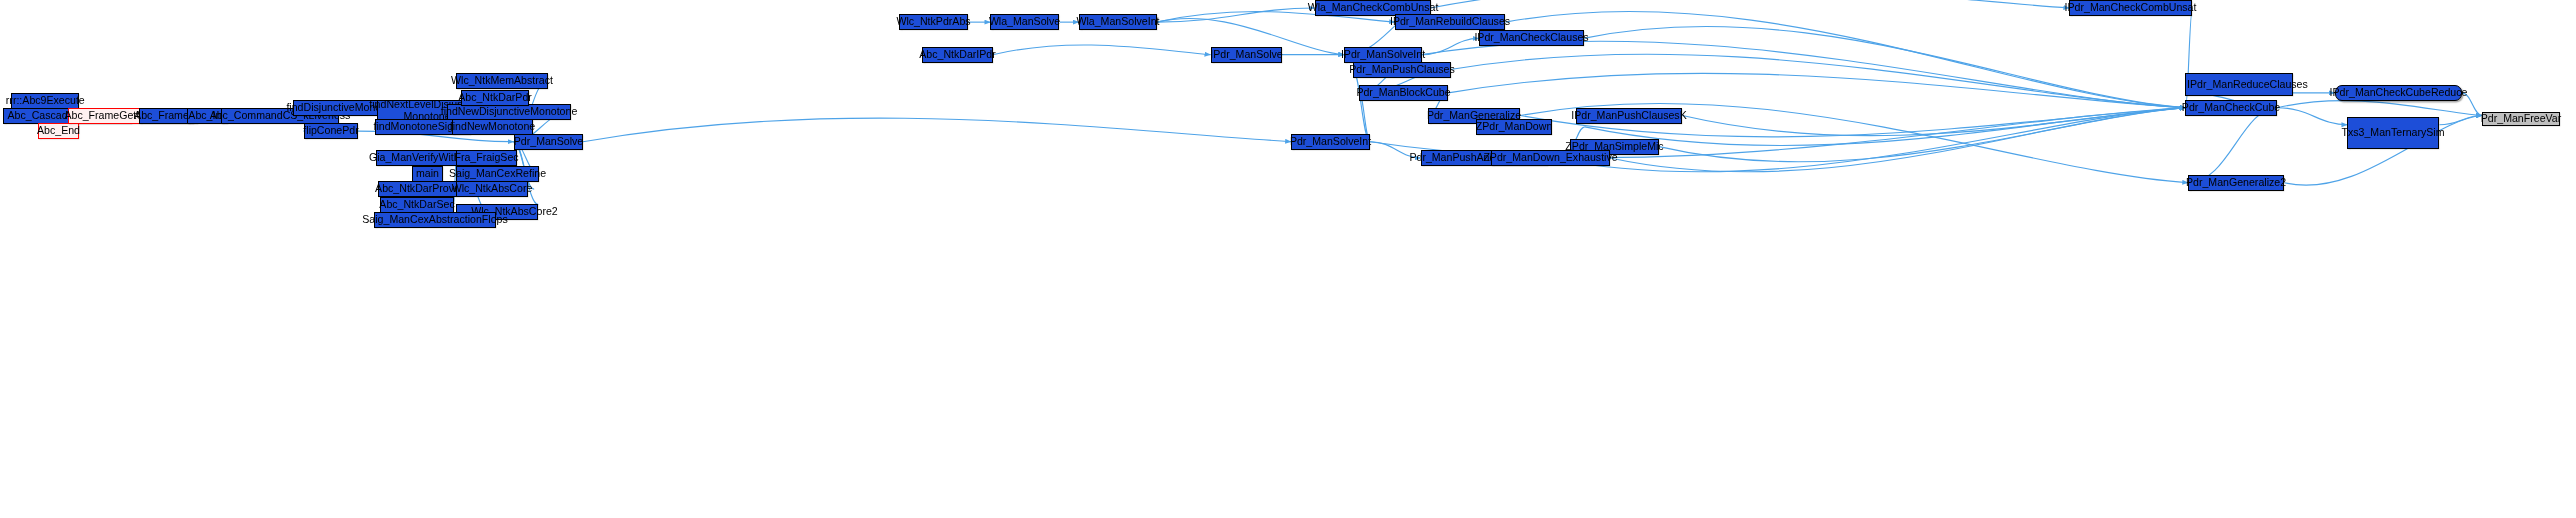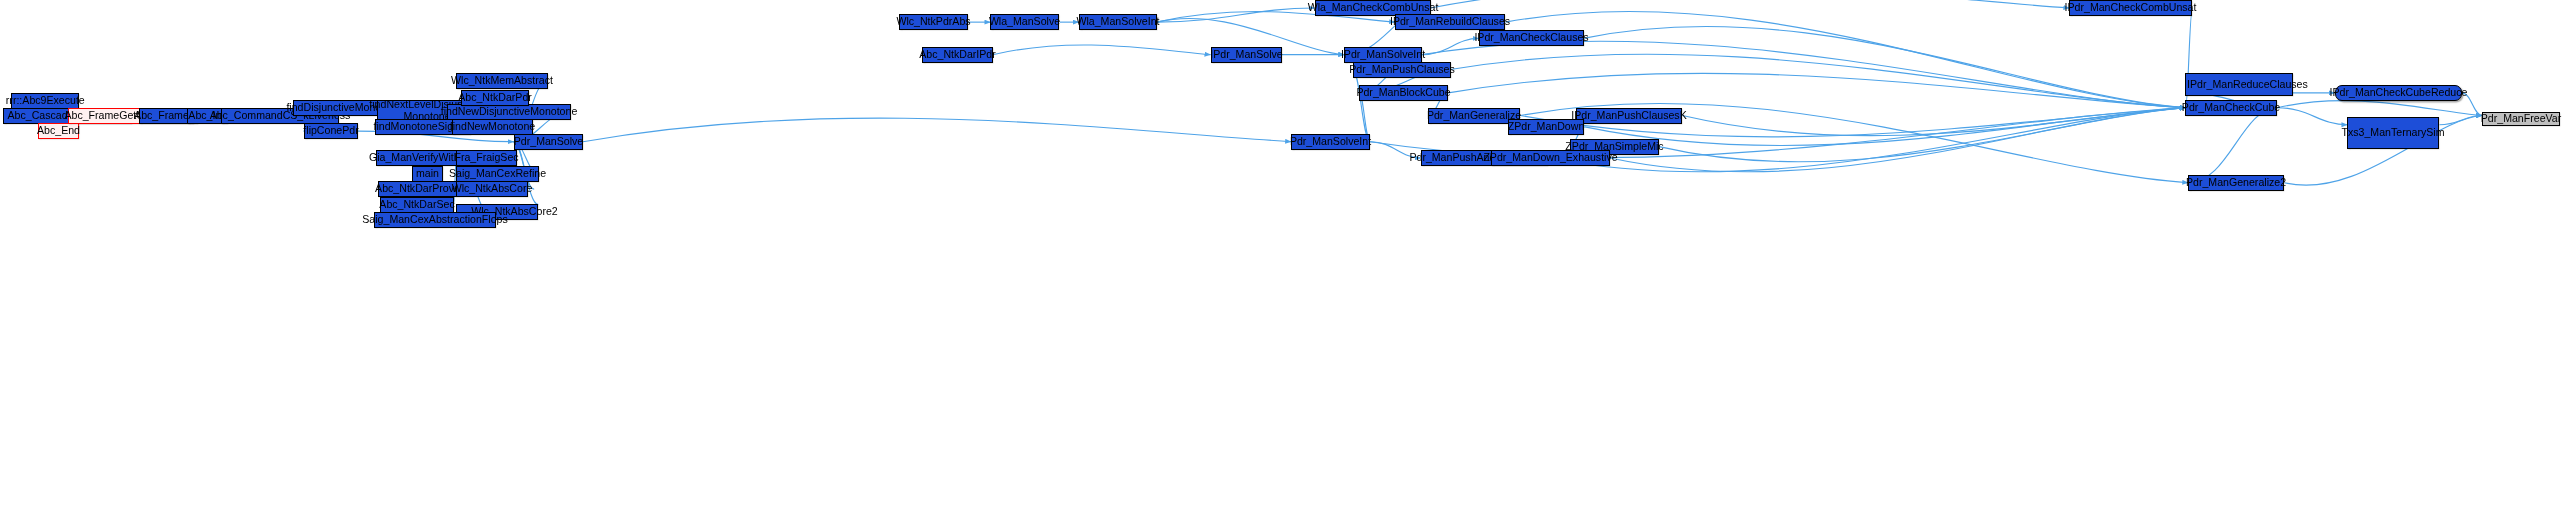--- a/index.html
+++ b/index.html
@@ -145,21 +145,21 @@
       <div class="node" style="left: 1479px; top: 30px; width: 105px; height: 15.6px;">IPdr_ManCheckClauses</div>
       <div class="node" style="left: 922px; top: 47px; width: 71px; height: 15.6px;">Abc_NtkDarIPdr</div>
       <div class="node" style="left: 1211px; top: 47px; width: 71px; height: 15.6px;">IPdr_ManSolve</div>
       <div class="node" style="left: 1344px; top: 47px; width: 78px; height: 15.6px;">IPdr_ManSolveInt</div>
       <div class="node" style="left: 2069px; top: 0px; width: 123px; height: 15.6px;">IPdr_ManCheckCombUnsat</div>
       <div class="node" style="left: 1353px; top: 62px; width: 98px; height: 15.6px;">Pdr_ManPushClauses</div>
       <div class="node" style="left: 1359px; top: 85px; width: 89px; height: 15.6px;">Pdr_ManBlockCube</div>
       <div class="node" style="left: 1291px; top: 134px; width: 79px; height: 15.6px;">Pdr_ManSolveInt</div>
       <div class="node" style="left: 1428px; top: 108px; width: 92px; height: 15.6px;">Pdr_ManGeneralize</div>
       <div class="node" style="left: 1576px; top: 108px; width: 106px; height: 15.6px;">IPdr_ManPushClausesK</div>
-      <div class="node" style="left: 1508px; top: 119px; width: 76px; height: 15.6px;">ZPdr_ManDown</div>
+      <div class="node" style="left: 1476px; top: 119px; width: 76px; height: 15.6px;">ZPdr_ManDown</div>
       <div class="node" style="left: 1570px; top: 139px; width: 89px; height: 15.6px;">ZPdr_ManSimpleMic</div>
       <div class="node" style="left: 1421px; top: 150px; width: 127px; height: 15.6px;">Pdr_ManPushAndBlockClauses</div>
       <div class="node" style="left: 1491px; top: 150px; width: 119px; height: 15.6px;">ZPdr_ManDown_Exhaustive</div>
       <div class="node" style="left: 2185px; top: 100px; width: 92px; height: 15.6px;">Pdr_ManCheckCube</div>
       <div class="node" style="left: 2185px; top: 73px; width: 108px; height: 23px; padding-left: 19px;">IPdr_ManReduceClauses</div>
       <div class="node" style="left: 2335px; top: 85px; width: 127px; height: 15.6px; border-radius: 7px;">IPdr_ManCheckCubeReduce</div>
       <div class="node" style="left: 2347px; top: 117px; width: 92px; height: 32px;">Txs3_ManTernarySim</div>
       <div class="node" style="left: 2188px; top: 175px; width: 96px; height: 15.6px; text-align: right;">Pdr_ManGeneralize2</div>
       <div class="node highlight" style="left: 2482px; top: 112px; width: 78px; height: 14px;">Pdr_ManFreeVar</div>
     </div>

